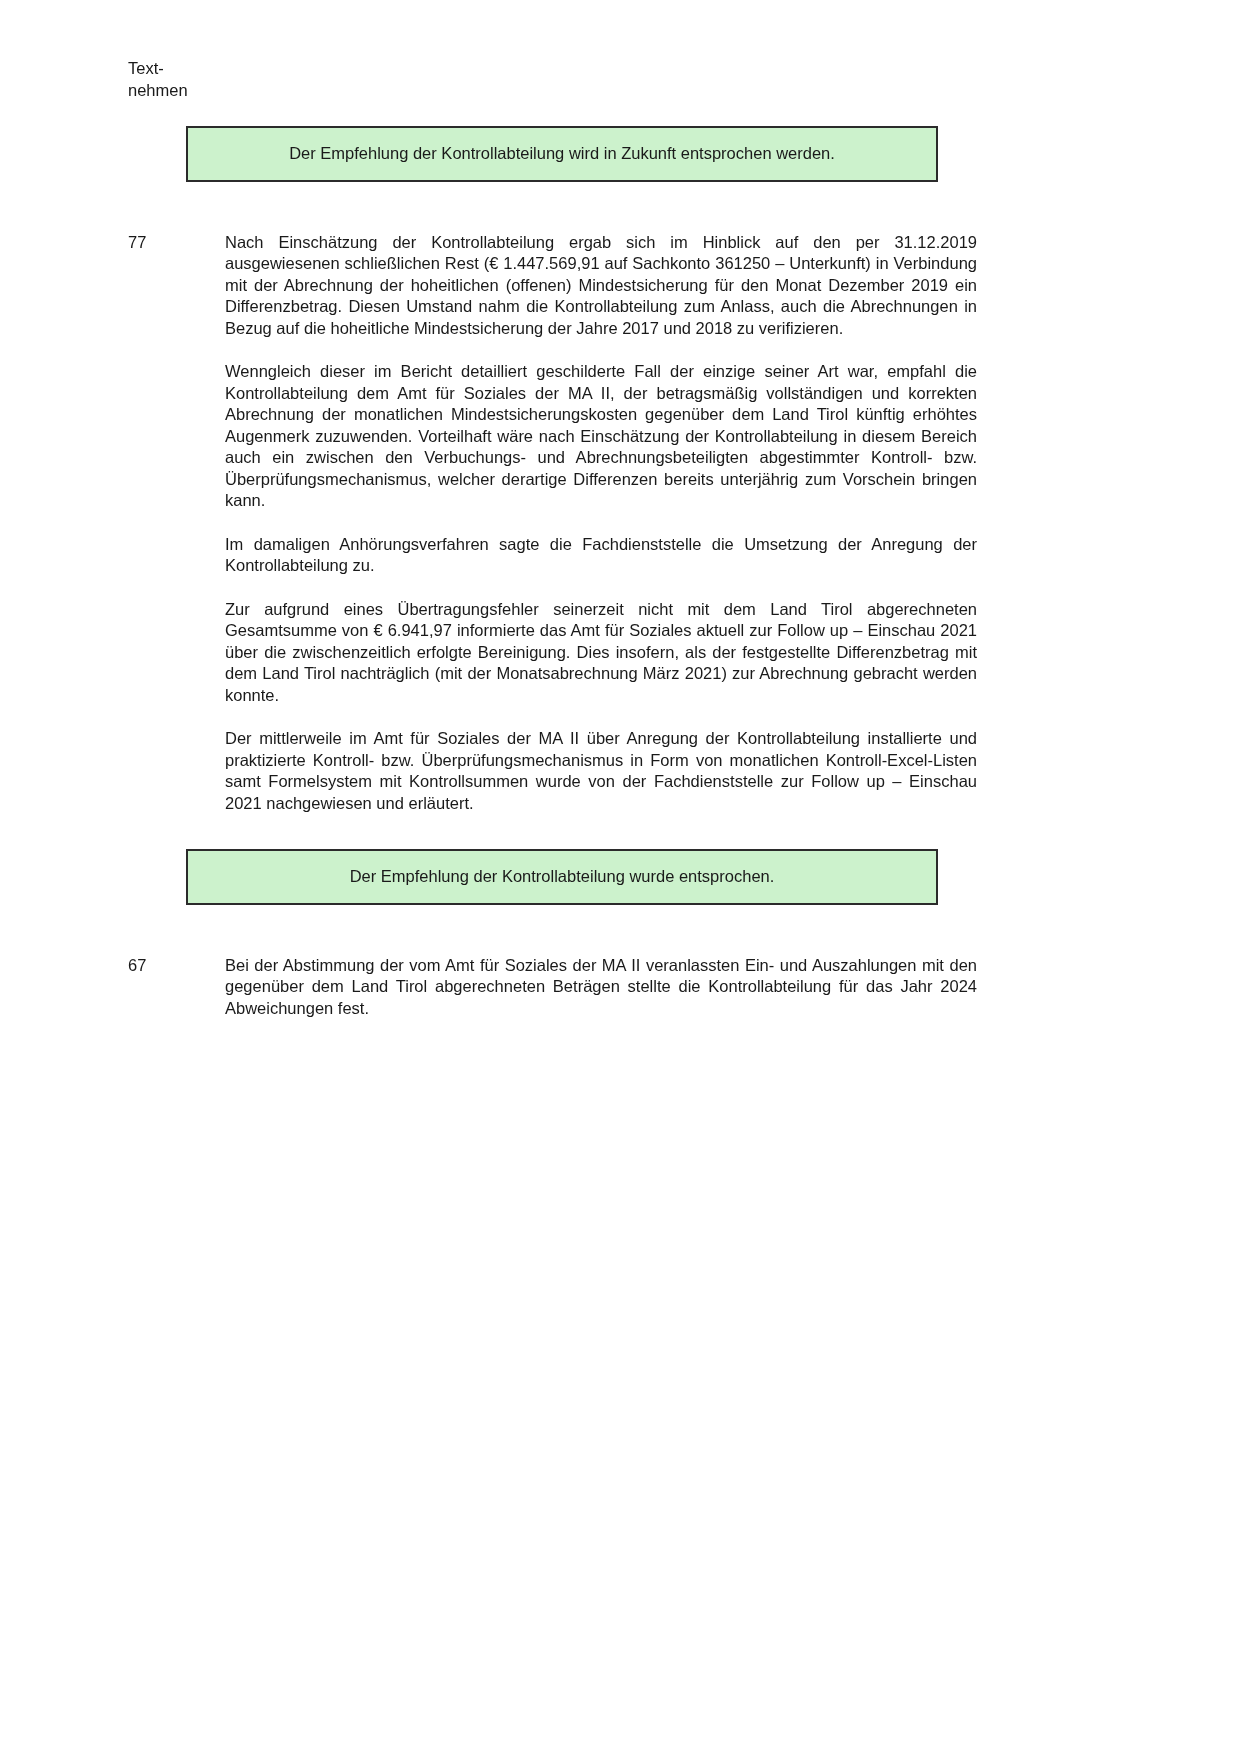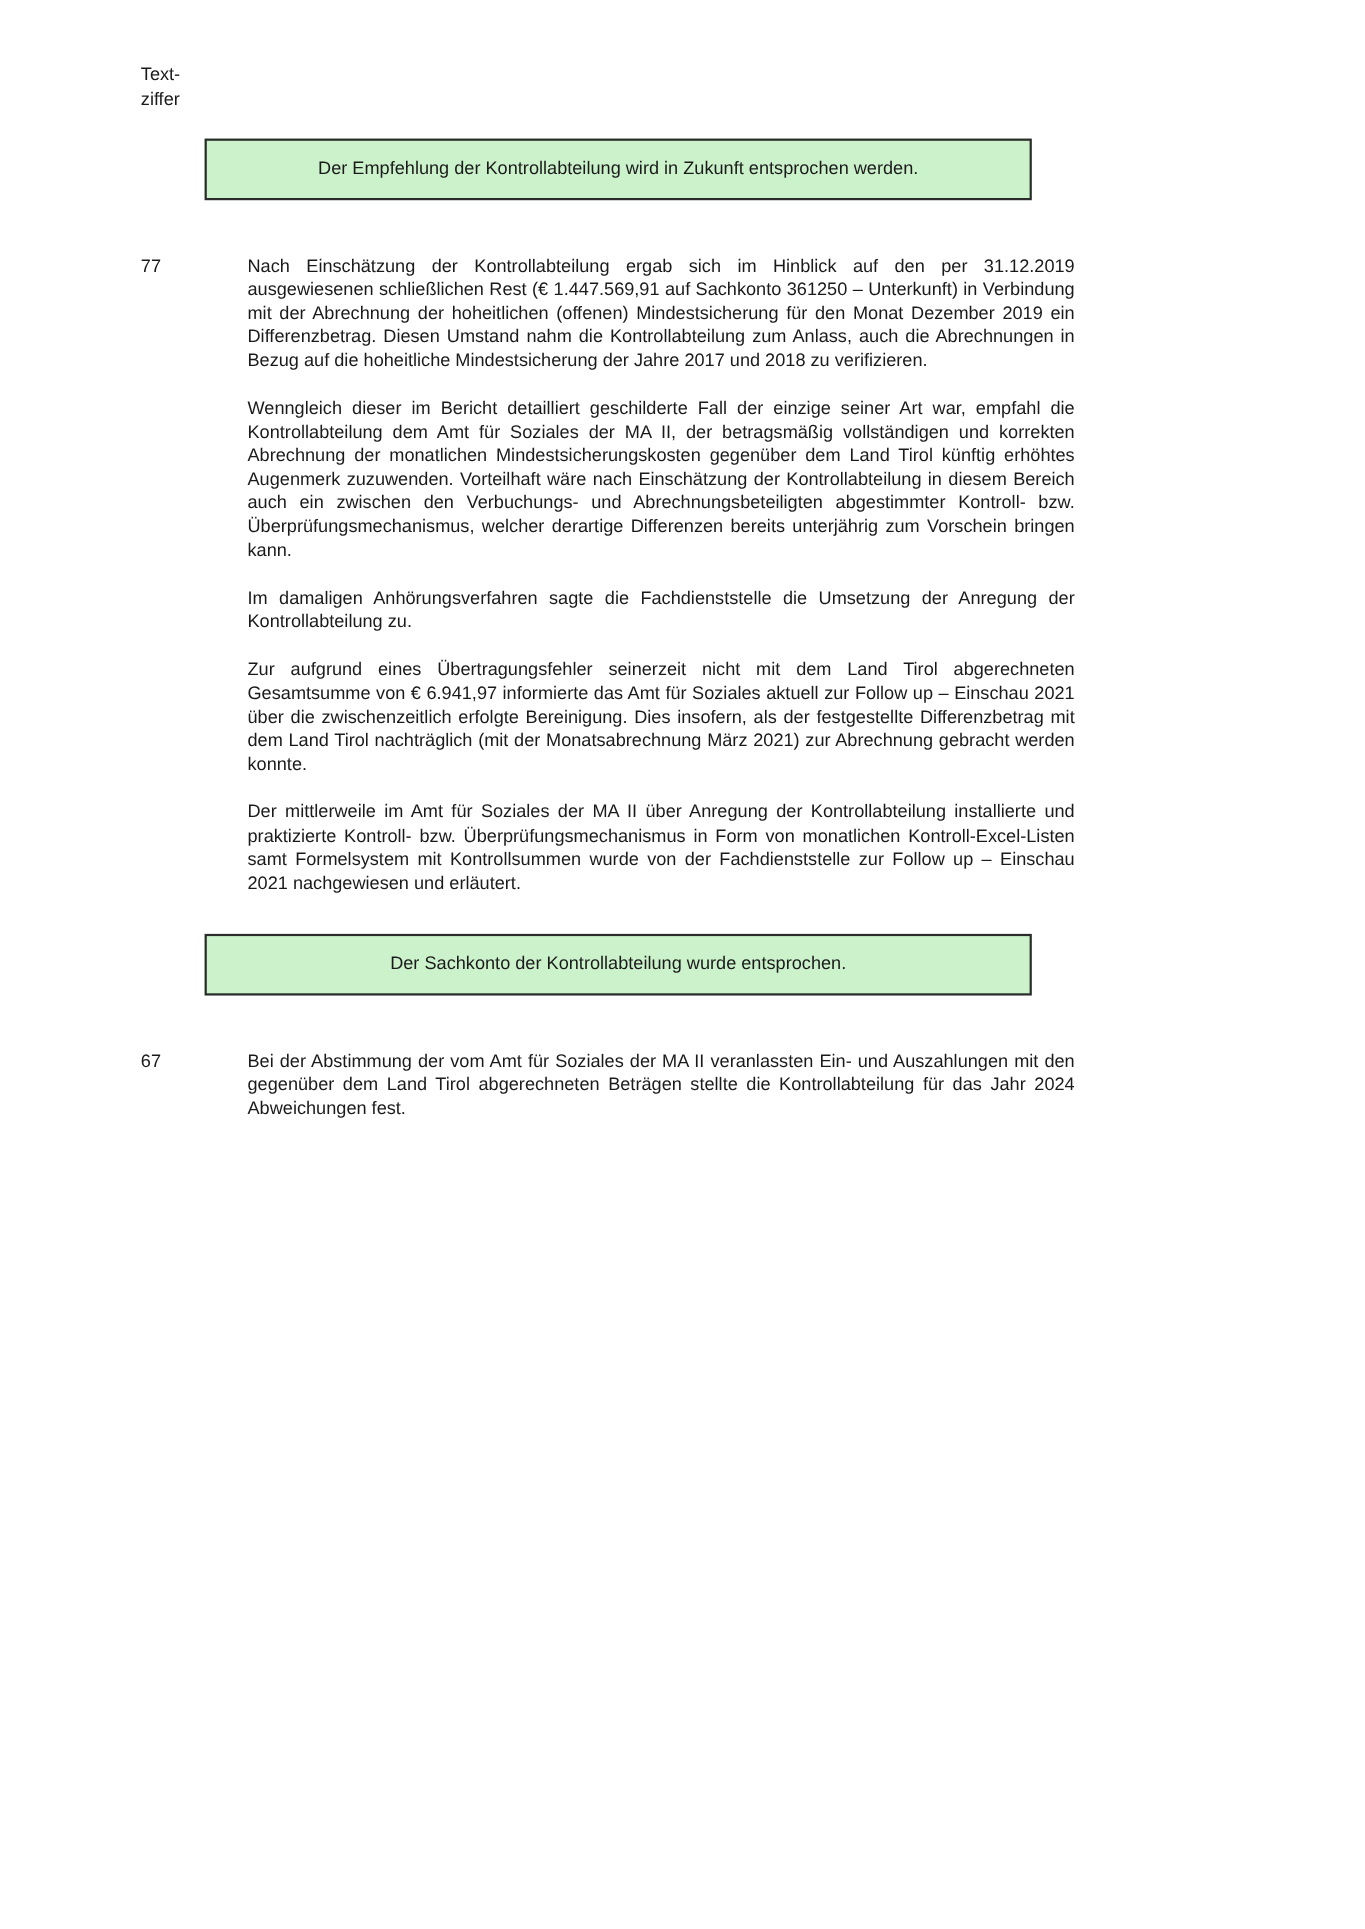--- a/index.html
+++ b/index.html
@@ -88,40 +88,40 @@
   }
 </style>
 </head>
 <body>
 
 <div class="page">
 
   <div class="band margin-header">
     <div class="num-col">
       <div>Text-</div>
-      <div>ziffer</div>
+      <div>nehmen</div>
     </div>
     <div class="content-col"></div>
   </div>
 
 
   <div class="rec-box">Der Empfehlung der Kontrollabteilung wird in Zukunft entsprochen werden.</div>
 
   <div class="band section">
     <div class="num-col">77</div>
     <div class="content-col">
       <p class="para">Nach Einschätzung der Kontrollabteilung ergab sich im Hinblick auf den per 31.12.2019 ausgewiesenen schließlichen Rest (€ 1.447.569,91 auf Sachkonto 361250 – Unterkunft) in Verbindung mit der Abrechnung der hoheitlichen (offenen) Mindestsicherung für den Monat Dezember 2019 ein Differenzbetrag. Diesen Umstand nahm die Kontrollabteilung zum Anlass, auch die Abrechnungen in Bezug auf die hoheitliche Mindestsicherung der Jahre 2017 und 2018 zu verifizieren.</p>
       <p class="para">Wenngleich dieser im Bericht detailliert geschilderte Fall der einzige seiner Art war, empfahl die Kontrollabteilung dem Amt für Soziales der MA II, der betragsmäßig vollständigen und korrekten Abrechnung der monatlichen Mindestsicherungskosten gegenüber dem Land Tirol künftig erhöhtes Augenmerk zuzuwenden. Vorteilhaft wäre nach Einschätzung der Kontrollabteilung in diesem Bereich auch ein zwischen den Verbuchungs- und Abrechnungsbeteiligten abgestimmter Kontroll- bzw. Überprüfungsmechanismus, welcher derartige Differenzen bereits unterjährig zum Vorschein bringen kann.</p>
       <p class="para">Im damaligen Anhörungsverfahren sagte die Fachdienststelle die Umsetzung der Anregung der Kontrollabteilung zu.</p>
       <p class="para">Zur aufgrund eines Übertragungsfehler seinerzeit nicht mit dem Land Tirol abgerechneten Gesamtsumme von € 6.941,97 informierte das Amt für Soziales aktuell zur Follow up – Einschau 2021 über die zwischenzeitlich erfolgte Bereinigung. Dies insofern, als der festgestellte Differenzbetrag mit dem Land Tirol nachträglich (mit der Monatsabrechnung März 2021) zur Abrechnung gebracht werden konnte.</p>
       <p class="para">Der mittlerweile im Amt für Soziales der MA II über Anregung der Kontrollabteilung installierte und praktizierte Kontroll- bzw. Überprüfungsmechanismus in Form von monatlichen Kontroll-Excel-Listen samt Formelsystem mit Kontrollsummen wurde von der Fachdienststelle zur Follow up – Einschau 2021 nachgewiesen und erläutert.</p>
     </div>
   </div>
 
-  <div class="rec-box second">Der Sachkonto der Kontrollabteilung wurde entsprochen.</div>
+  <div class="rec-box second">Der Empfehlung der Kontrollabteilung wurde entsprochen.</div>
 
   <div class="band section">
     <div class="num-col">67</div>
     <div class="content-col">
       <p class="para">Bei der Abstimmung der vom Amt für Soziales der MA II veranlassten Ein- und Auszahlungen mit den gegenüber dem Land Tirol abgerechneten Beträgen stellte die Kontrollabteilung für das Jahr 2024 Abweichungen fest.</p>
     </div>
   </div>
 
   <div class="footer">
     <div class="footer-rule"></div>

